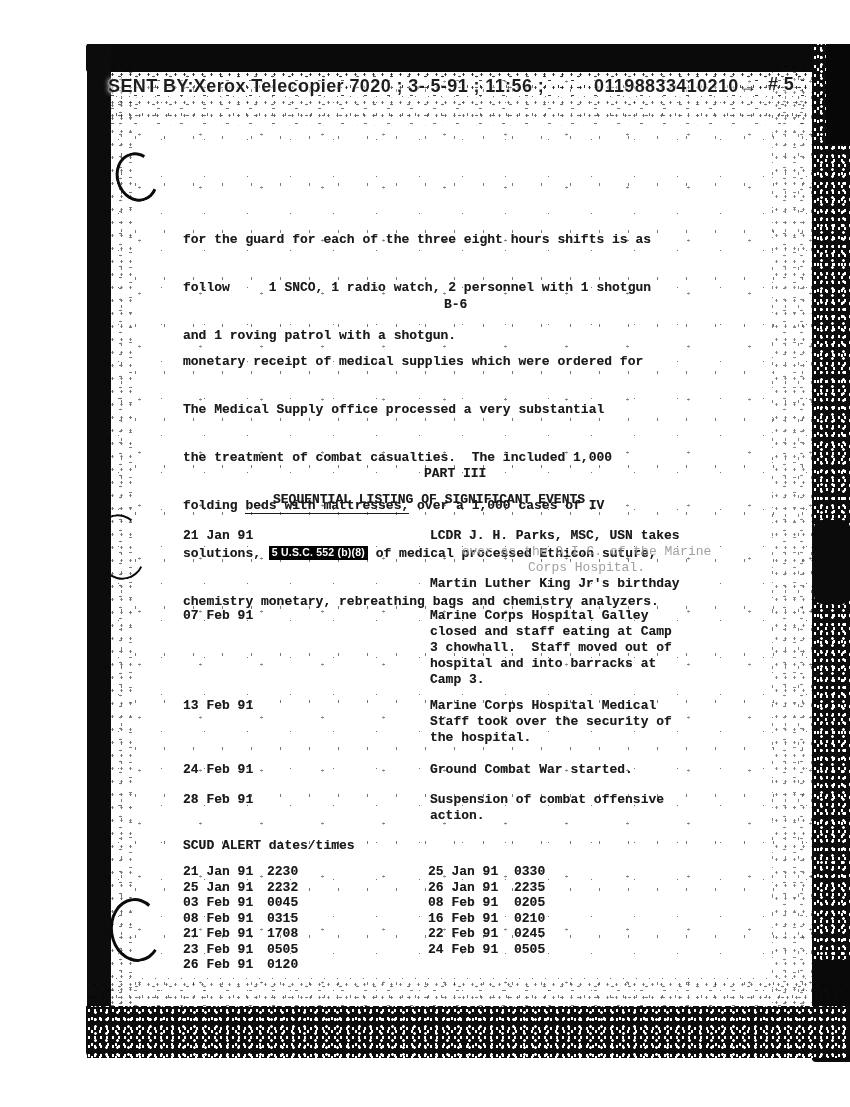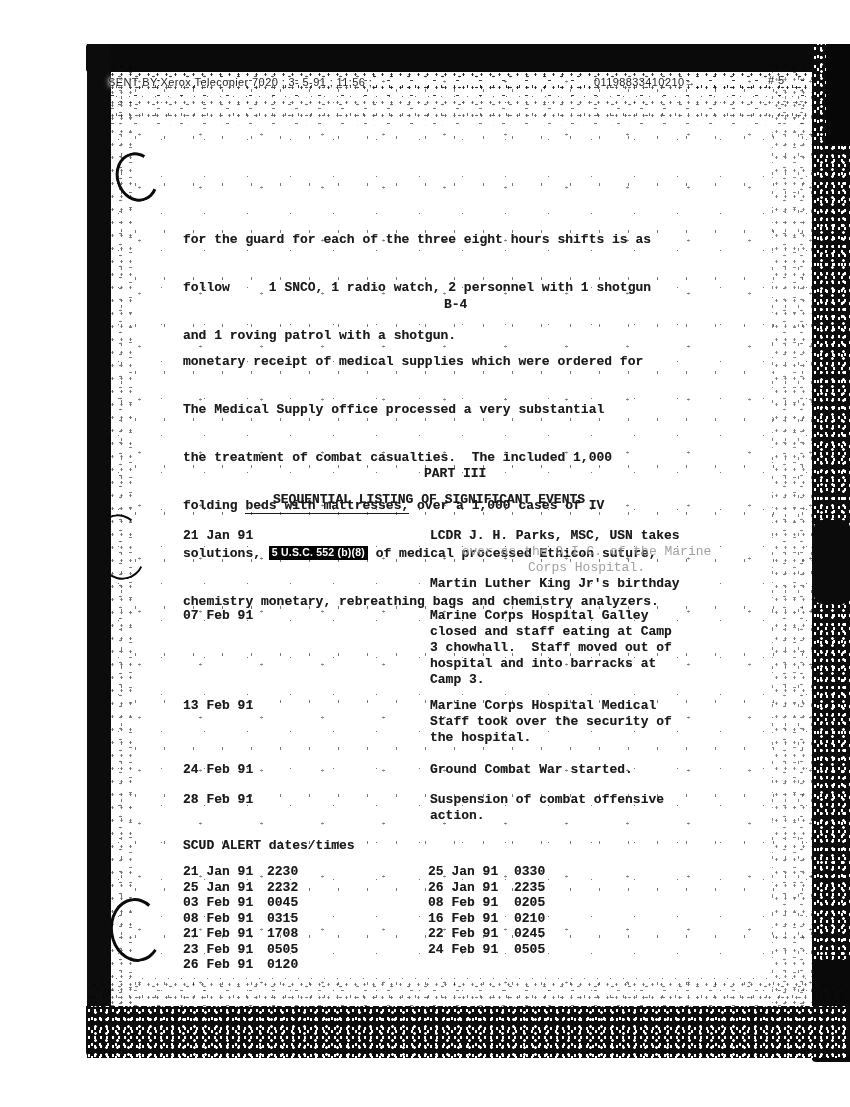--- a/index.html
+++ b/index.html
@@ -49,21 +49,21 @@
   #band-bottom-heavy{left:86px;top:1006px;width:764px;height:52px;border-radius:0 0 6px 6px;}
   #band-bottom-light{left:90px;top:978px;width:756px;height:34px;opacity:.55;}
   
   .ring{position:absolute;z-index:1;border-radius:50%;border:3px solid #0b0b0b;border-right-color:transparent;background:transparent;}
   #ring-1{left:116px;top:152px;width:36px;height:44px;transform:rotate(-18deg);}
   #ring-2{left:94px;top:514px;width:48px;height:62px;transform:rotate(-12deg);border-width:2px;}
   #ring-3{left:110px;top:898px;width:46px;height:58px;transform:rotate(-8deg);}
   
   .fax-header{
     position:absolute;z-index:4;top:76px;left:0;width:850px;height:20px;
-    font-family:"Liberation Sans","DejaVu Sans",sans-serif;font-size:11px;font-weight:normal;
+    font-family:"Liberation Sans","DejaVu Sans",sans-serif;font-size:18px;font-weight:bold;
     color:#1e1e1e;letter-spacing:.4px;
     text-shadow:0 0 2px #fff,0 0 4px #fff,0 0 6px #fff;
     white-space:pre;
   }
   .fax-header .fh-sent{position:absolute;left:108px;top:0;}
   .fax-header .fh-number{position:absolute;left:594px;top:0;}
   .fax-header .fh-page{position:absolute;left:768px;top:-2px;}
   
   .mono{
     position:absolute;z-index:3;font-size:13px;line-height:16px;color:#1b1b1b;
@@ -120,21 +120,21 @@
     <span class="fh-number">01198833410210→</span>
     <span class="fh-page"># 5</span>
   </div>
 
   <div class="mono" id="guard-para">
     <div>for the guard for each of the three eight hours shifts is as</div>
     <div>follow     1 SNCO, 1 radio watch, 2 personnel with 1 shotgun</div>
     <div>and 1 roving patrol with a shotgun.</div>
   </div>
 
-  <div class="mono" id="heading-b4">B-4</div>
+  <div class="mono" id="heading-b4">B-6</div>
 
   <div class="mono" id="medical-para">
     <div>monetary receipt of medical supplies which were ordered for</div>
     <div>The Medical Supply office processed a very substantial</div>
     <div>the treatment of combat casualties.  The included 1,000</div>
     <div><span>folding </span><span class="u">beds with mattresses,</span><span> over a 1,000 cases of IV</span></div>
     <div><span>solutions, </span><span class="redaction">5 U.S.C. 552 (b)(8)</span><span> of medical processed Ethicon suture,</span></div>
     <div>chemistry monetary, rebreathing bags and chemistry analyzers.</div>
   </div>
 

